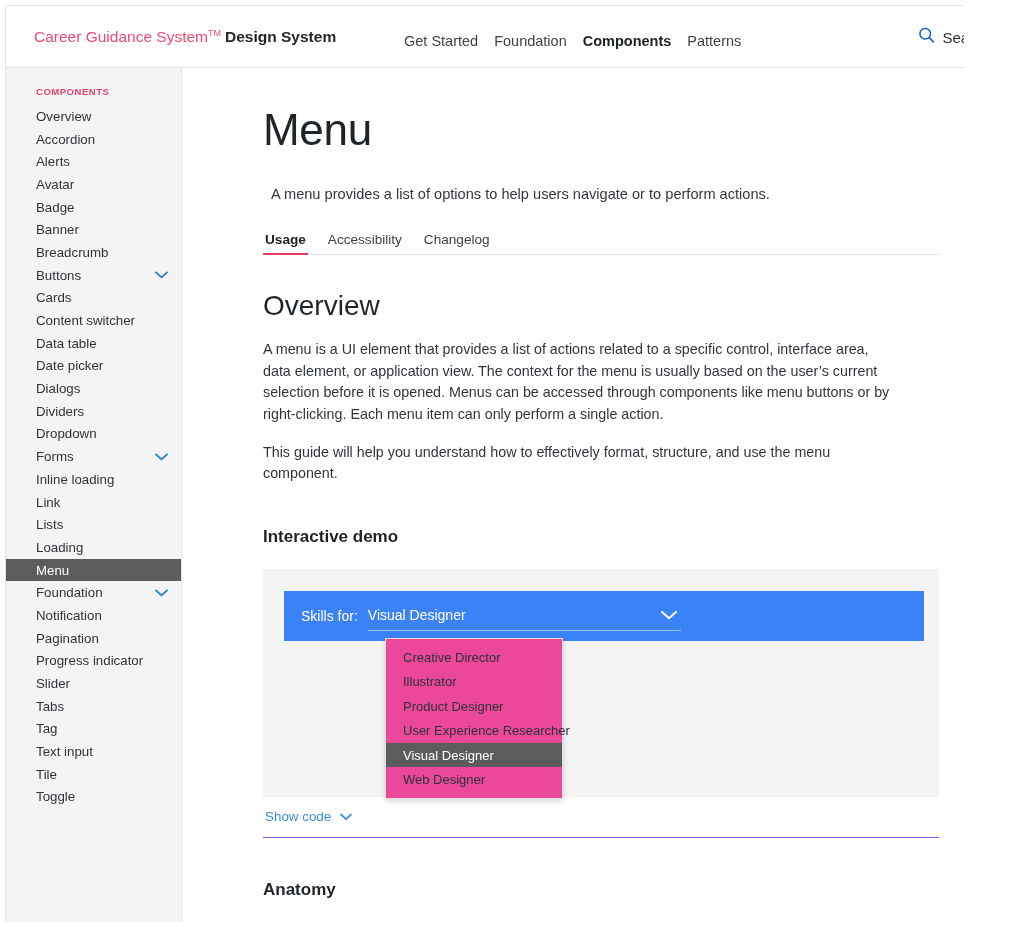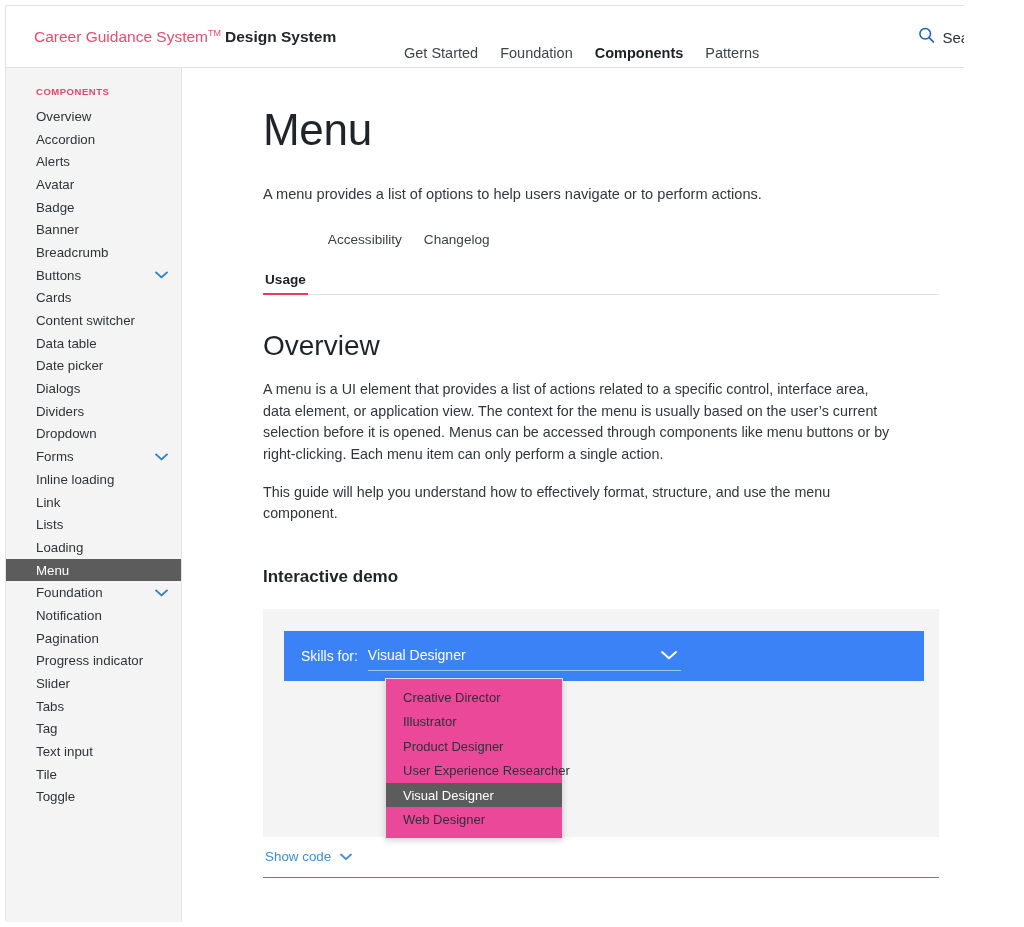--- a/index.html
+++ b/index.html
@@ -53,25 +53,25 @@
     vertical-align: super;
     color: #ec4b6d;
   }
   .brand-name {
     color: #22262b;
     font-weight: 700;
     margin-left: 4px;
   }
   .topnav {
     position: absolute;
-    left: 398px; top: 16px;
+    left: 398px; top: 4px;
     height: 62px;
     display: flex;
     align-items: flex-start;
-    gap: 22px;
+    gap: 16px;
   }
   .topnav-item {
     position: relative;
     font-size: 14.5px;
     color: #3d4349;
     height: 62px;
     display: flex;
     align-items: center;
     cursor: pointer;
     white-space: nowrap;
@@ -157,21 +157,21 @@
   }
   h1.page-title {
     margin: 0;
     font-size: 44px;
     font-weight: 300;
     color: #1f2429;
     letter-spacing: -0.3px;
     line-height: 1.1;
   }
   p.page-sub {
-    margin: 30px 0 0 0;
+    margin: 30px 0 0 8px;
     font-size: 14.6px;
     color: #32373d;
     line-height: 1.5;
   }
   .tabs {
     margin-top: 26px;
     display: flex;
     gap: 18px;
     border-bottom: 1px solid #e3e3e3;
     width: 676px;
@@ -179,21 +179,20 @@
   .tab {
     position: relative;
     padding: 0 2px 7px 2px;
     font-size: 13.6px;
     color: #3a3f45;
     cursor: pointer;
   }
   .tab.active {
     font-weight: 700;
     color: #1c2126;
-    margin-top: 40px;
   }
   .tab.active::after {
     content: "";
     position: absolute;
     left: 0; right: 0; bottom: -1px;
     height: 2.5px;
     background: #ea3c5e;
   }
   h2.section-title {
     margin: 35px 0 0 0;

